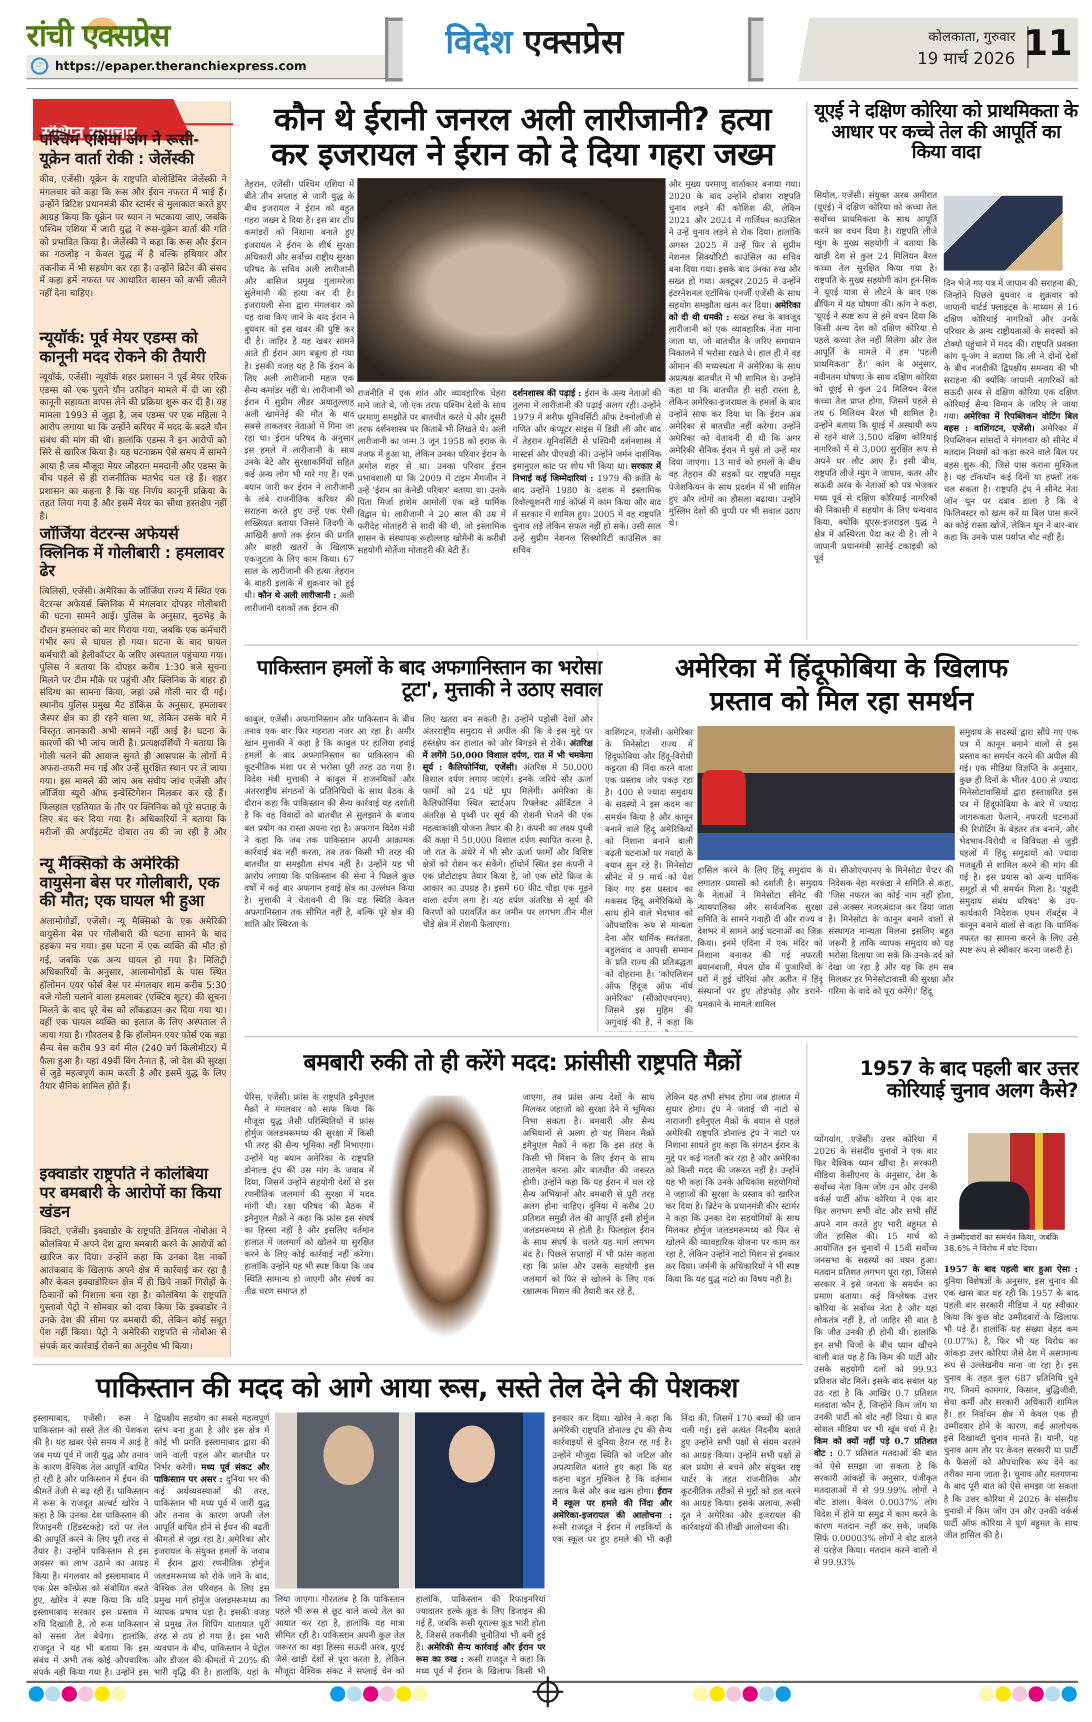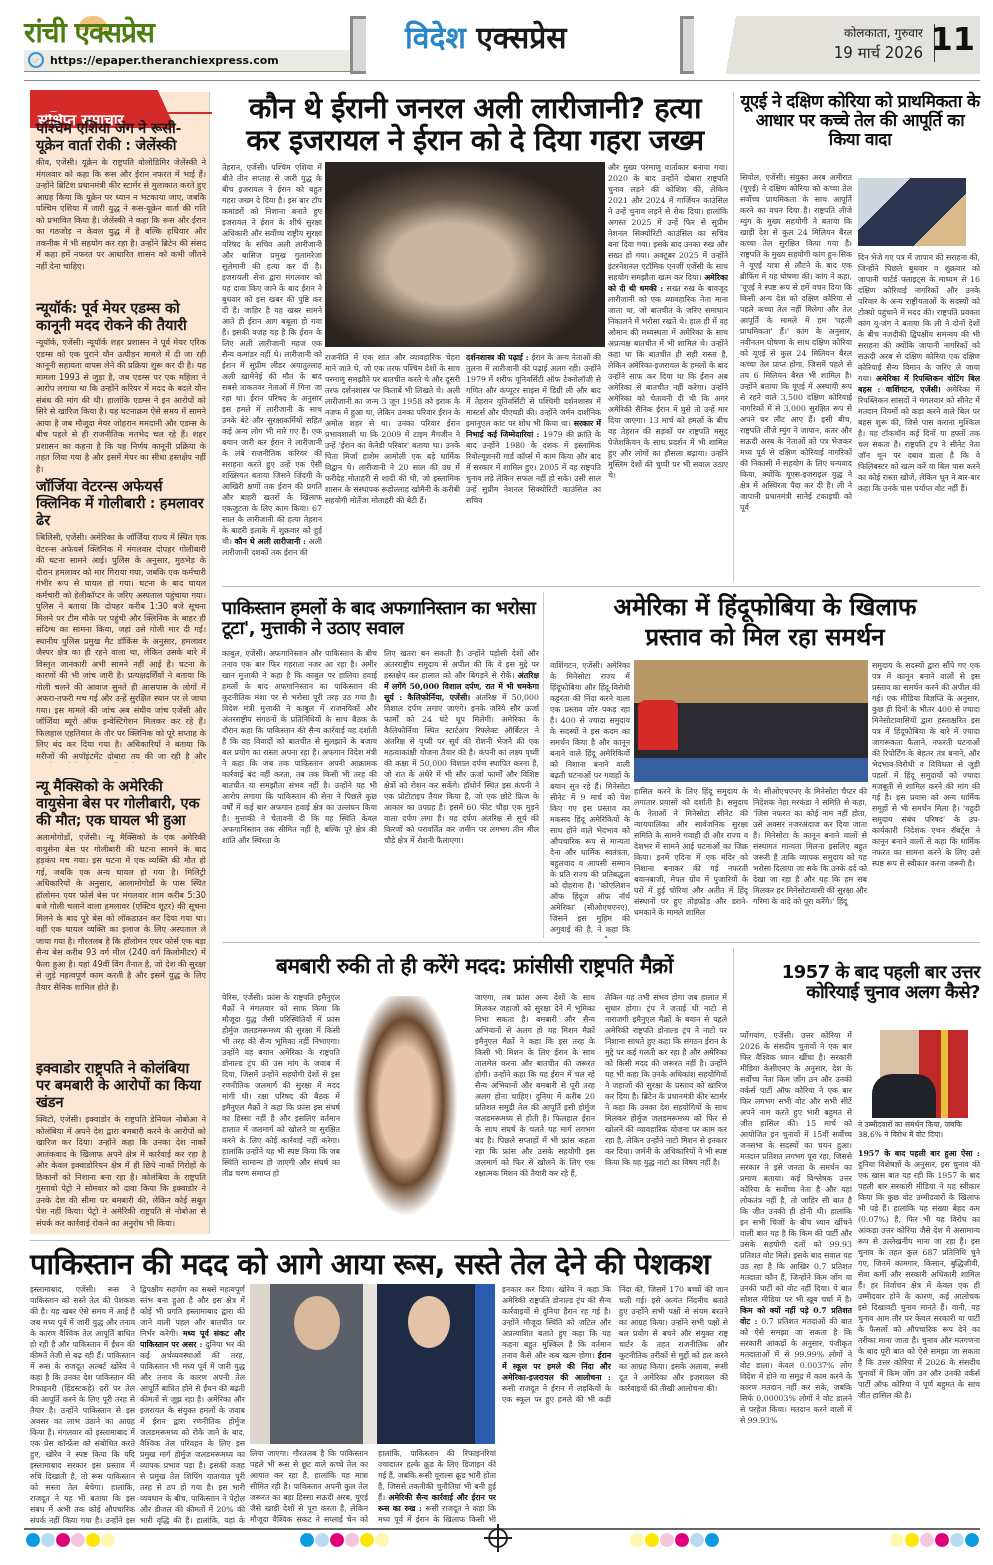--- a/index.html
+++ b/index.html
@@ -123,21 +123,21 @@
 </div>
 <div class="photo" style="left:858px;top:178px;width:108px;height:68px;background:linear-gradient(135deg,#cfd6de 0 30%,#2c3550 30% 70%,#d9b88a 70%);"></div>
 <div class="story body" style="left:858px;top:252px;width:122px;height:328px">
   <span>दिन भेजे गए पत्र में जापान की सराहना की, जिन्होंने पिछले बुधवार व शुक्रवार को जापानी चार्टर्ड फ्लाइट्स के माध्यम से 16 दक्षिण कोरियाई नागरिकों और उनके परिवार के अन्य राष्ट्रीयताओं के सदस्यों को टोक्यो पहुंचाने में मदद की। राष्ट्रपति प्रवक्ता कांग यू-जंग ने बताया कि ली ने दोनों देशों के बीच नजदीकी द्विपक्षीय समन्वय की भी सराहना की क्योंकि जापानी नागरिकों को सऊदी अरब से दक्षिण कोरिया एक दक्षिण कोरियाई सैन्य विमान के जरिए ले जाया गया। </span>
   <b>अमेरिका में रिपब्लिकन वोटिंग बिल बहस : वाशिंगटन, एजेंसी। </b>
   <span>अमेरिका में रिपब्लिकन सांसदों ने मंगलवार को सीनेट में मतदान नियमों को कड़ा करने वाले बिल पर बहस शुरू की, जिसे पास कराना मुश्किल है। यह टॉकथॉन कई दिनों या हफ्तों तक चल सकता है। राष्ट्रपति ट्रंप ने सीनेट नेता जॉन थून पर दबाव डाला है कि वे फिलिबस्टर को खत्म करें या बिल पास करने का कोई रास्ता खोजें, लेकिन थून ने बार-बार कहा कि उनके पास पर्याप्त वोट नहीं हैं। </span>
 </div>
 
 <div class="rule" style="left:222px;top:586px;width:758px"></div>
 
-<div class="story hl" style="left:222px;top:598px;width:325px;font-size:18px;text-align:left">पाकिस्तान हमलों के बाद अफगानिस्तान का भरोसा टूटा', मुत्ताकी ने उठाए सवाल</div>
+<div class="story hl" style="left:222px;top:598px;width:325px;font-size:18px;text-align:right">पाकिस्तान हमलों के बाद अफगानिस्तान का भरोसा टूटा', मुत्ताकी ने उठाए सवाल</div>
 <div class="story body" style="left:222px;top:648px;width:155px;height:290px">
   <span>काबुल, एजेंसी। अफगानिस्तान और पाकिस्तान के बीच तनाव एक बार फिर गहराता नजर आ रहा है। अमीर खान मुत्ताकी ने कहा है कि काबुल पर हालिया हवाई हमलों के बाद अफगानिस्तान का पाकिस्तान की कूटनीतिक मंशा पर से भरोसा पूरी तरह उठ गया है। विदेश मंत्री मुत्ताकी ने काबुल में राजनयिकों और अंतरराष्ट्रीय संगठनों के प्रतिनिधियों के साथ बैठक के दौरान कहा कि पाकिस्तान की सैन्य कार्रवाई यह दर्शाती है कि वह विवादों को बातचीत से सुलझाने के बजाय बल प्रयोग का रास्ता अपना रहा है। अफगान विदेश मंत्री ने कहा कि जब तक पाकिस्तान अपनी आक्रामक कार्रवाई बंद नहीं करता, तब तक किसी भी तरह की बातचीत या समझौता संभव नहीं है। उन्होंने यह भी आरोप लगाया कि पाकिस्तान की सेना ने पिछले कुछ वर्षों में कई बार अफगान हवाई क्षेत्र का उल्लंघन किया है। मुत्ताकी ने चेतावनी दी कि यह स्थिति केवल अफगानिस्तान तक सीमित नहीं है, बल्कि पूरे क्षेत्र की शांति और स्थिरता के </span>
 </div>
 <div class="story body" style="left:384px;top:648px;width:155px;height:290px">
   <span>लिए खतरा बन सकती है। उन्होंने पड़ोसी देशों और अंतरराष्ट्रीय समुदाय से अपील की कि वे इस मुद्दे पर हस्तक्षेप कर हालात को और बिगड़ने से रोकें। </span>
   <b>अंतरिक्ष में लगेंगे 50,000 विशाल दर्पण, रात में भी चमकेगा सूर्य : कैलिफोर्निया, एजेंसी। </b>
   <span>अंतरिक्ष में 50,000 विशाल दर्पण लगाए जाएंगे। इनके जरिये सौर ऊर्जा फार्मों को 24 घंटे धूप मिलेगी। अमेरिका के कैलिफोर्निया स्थित स्टार्टअप रिफ्लेक्ट ऑर्बिटल ने अंतरिक्ष से पृथ्वी पर सूर्य की रोशनी भेजने की एक महत्वाकांक्षी योजना तैयार की है। कंपनी का लक्ष्य पृथ्वी की कक्षा में 50,000 विशाल दर्पण स्थापित करना है, जो रात के अंधेरे में भी सौर ऊर्जा फार्मों और विशिष्ट क्षेत्रों को रोशन कर सकेंगे। हॉथोर्न स्थित इस कंपनी ने एक प्रोटोटाइप तैयार किया है, जो एक छोटे फ्रिज के आकार का उपग्रह है। इसमें 60 फीट चौड़ा एक मुड़ने वाला दर्पण लगा है। यह दर्पण अंतरिक्ष से सूर्य की किरणों को परावर्तित कर जमीन पर लगभग तीन मील चौड़े क्षेत्र में रोशनी फैलाएगा। </span>
 </div>
 
 <div class="vrule" style="left:543px;top:592px;height:346px"></div>
@@ -188,21 +188,21 @@
   <div style="position:absolute;left:14px;top:44px;width:64px;height:44px;background:#1f2228;border-radius:20px 20px 0 0"></div>
 </div>
 <div class="story caption" style="left:858px;top:1120px;width:122px">ने उम्मीदवारों का समर्थन किया, जबकि 38.6% ने विरोध में वोट दिया।</div>
 <div class="story body" style="left:858px;top:1148px;width:122px;height:392px">
   <b>1957 के बाद पहली बार हुआ ऐसा : </b>
   <span>दुनिया विशेषज्ञों के अनुसार, इस चुनाव की एक खास बात यह रही कि 1957 के बाद पहली बार सरकारी मीडिया ने यह स्वीकार किया कि कुछ वोट उम्मीदवारों के खिलाफ भी पड़े हैं। हालांकि यह संख्या बेहद कम (0.07%) है, फिर भी यह विरोध का आंकड़ा उत्तर कोरिया जैसे देश में असामान्य रूप से उल्लेखनीय माना जा रहा है। इस चुनाव के तहत कुल 687 प्रतिनिधि चुने गए, जिनमें कामगार, किसान, बुद्धिजीवी, सेवा कर्मी और सरकारी अधिकारी शामिल हैं। हर निर्वाचन क्षेत्र में केवल एक ही उम्मीदवार होने के कारण, कई आलोचक इसे दिखावटी चुनाव मानते हैं। यानी, यह चुनाव आम तौर पर केवल सरकारी या पार्टी के फैसलों को औपचारिक रूप देने का तरीका माना जाता है। चुनाव और मतगणना के बाद पूरी बात को ऐसे समझा जा सकता है कि उत्तर कोरिया में 2026 के संसदीय चुनावों में किम जोंग उन और उनकी वर्कर्स पार्टी ऑफ कोरिया ने पूर्ण बहुमत के साथ जीत हासिल की है। </span>
 </div>
 
 <div class="rule" style="left:30px;top:1240px;width:700px"></div>
 
-<div class="story hl" style="left:30px;top:1248px;width:698px;font-size:29px;">पाकिस्तान की मदद को आगे आया रूस, सस्ते तेल देने की पेशकश</div>
+<div class="story hl" style="left:30px;top:1248px;width:698px;font-size:25px;text-align:center">पाकिस्तान की मदद को आगे आया रूस, सस्ते तेल देने की पेशकश</div>
 <div class="story body" style="left:30px;top:1284px;width:105px;height:242px">
   <span>इस्लामाबाद, एजेंसी। रूस ने पाकिस्तान को सस्ते तेल की पेशकश की है। यह खबर ऐसे समय में आई है जब मध्य पूर्व में जारी युद्ध और तनाव के कारण वैश्विक तेल आपूर्ति बाधित हो रही है और पाकिस्तान में ईंधन की कीमतें तेजी से बढ़ रही हैं। पाकिस्तान में रूस के राजदूत अल्बर्ट खोरेव ने कहा है कि उनका देश पाकिस्तान की रिफाइनरी (हिंडस्टकहे) दरों पर तेल की आपूर्ति करने के लिए पूरी तरह से तैयार है। उन्होंने पाकिस्तान से इस अवसर का लाभ उठाने का आग्रह किया है। मंगलवार को इस्लामाबाद में एक प्रेस कॉन्फ्रेंस को संबोधित करते हुए, खोरेव ने स्पष्ट किया कि यदि इस्लामाबाद सरकार इस प्रस्ताव में रुचि दिखाती है, तो रूस पाकिस्तान को सस्ता तेल बेचेगा। हालांकि, राजदूत ने यह भी बताया कि इस संबंध में अभी तक कोई औपचारिक संपर्क नहीं किया गया है। उन्होंने इस बात पर जोर दिया कि ऊर्जा क्षेत्र दोनों देशों के </span>
 </div>
 <div class="story body" style="left:140px;top:1284px;width:105px;height:242px">
   <span>द्विपक्षीय सहयोग का सबसे महत्वपूर्ण स्तंभ बना हुआ है और इस क्षेत्र में कोई भी प्रगति इस्लामाबाद द्वारा की जाने वाली पहल और बातचीत पर निर्भर करेगी। </span>
   <b>मध्य पूर्व संकट और पाकिस्तान पर असर : </b>
   <span>दुनिया भर की कई अर्थव्यवस्थाओं की तरह, पाकिस्तान भी मध्य पूर्व में जारी युद्ध और तनाव के कारण अपनी तेल आपूर्ति बाधित होने से ईंधन की बढ़ती कीमतों से जूझ रहा है। अमेरिका और इजरायल के संयुक्त हमलों के जवाब में ईरान द्वारा रणनीतिक होर्मुज जलडमरूमध्य को रोके जाने के बाद, वैश्विक तेल परिवहन के लिए इस प्रमुख मार्ग होर्मुज जलडमरूमध्य का व्यापक प्रभाव पड़ा है। इसकी वजह से प्रमुख तेल शिपिंग यातायात पूरी तरह से ठप हो गया है। इस भारी व्यवधान के बीच, पाकिस्तान ने पेट्रोल और डीजल की कीमतों में 20% की भारी वृद्धि की है। हालांकि, यहां के केंद्रीय मंत्रियों का कहना है कि यह वृद्धि अस्थायी है और संघर्ष शांत होने के बाद इसे वापस ले </span>
 </div>
 <div class="photo" style="left:250px;top:1284px;width:245px;height:160px;background:linear-gradient(90deg,#ddd6cc 0 8%,#5a5f6a 8% 46%,#e7e3dd 46% 52%,#1f2a44 52% 92%,#2a5cb0 92%);">
   <div style="position:absolute;left:44px;top:12px;width:46px;height:54px;background:#d8b89a;border-radius:50%"></div>

